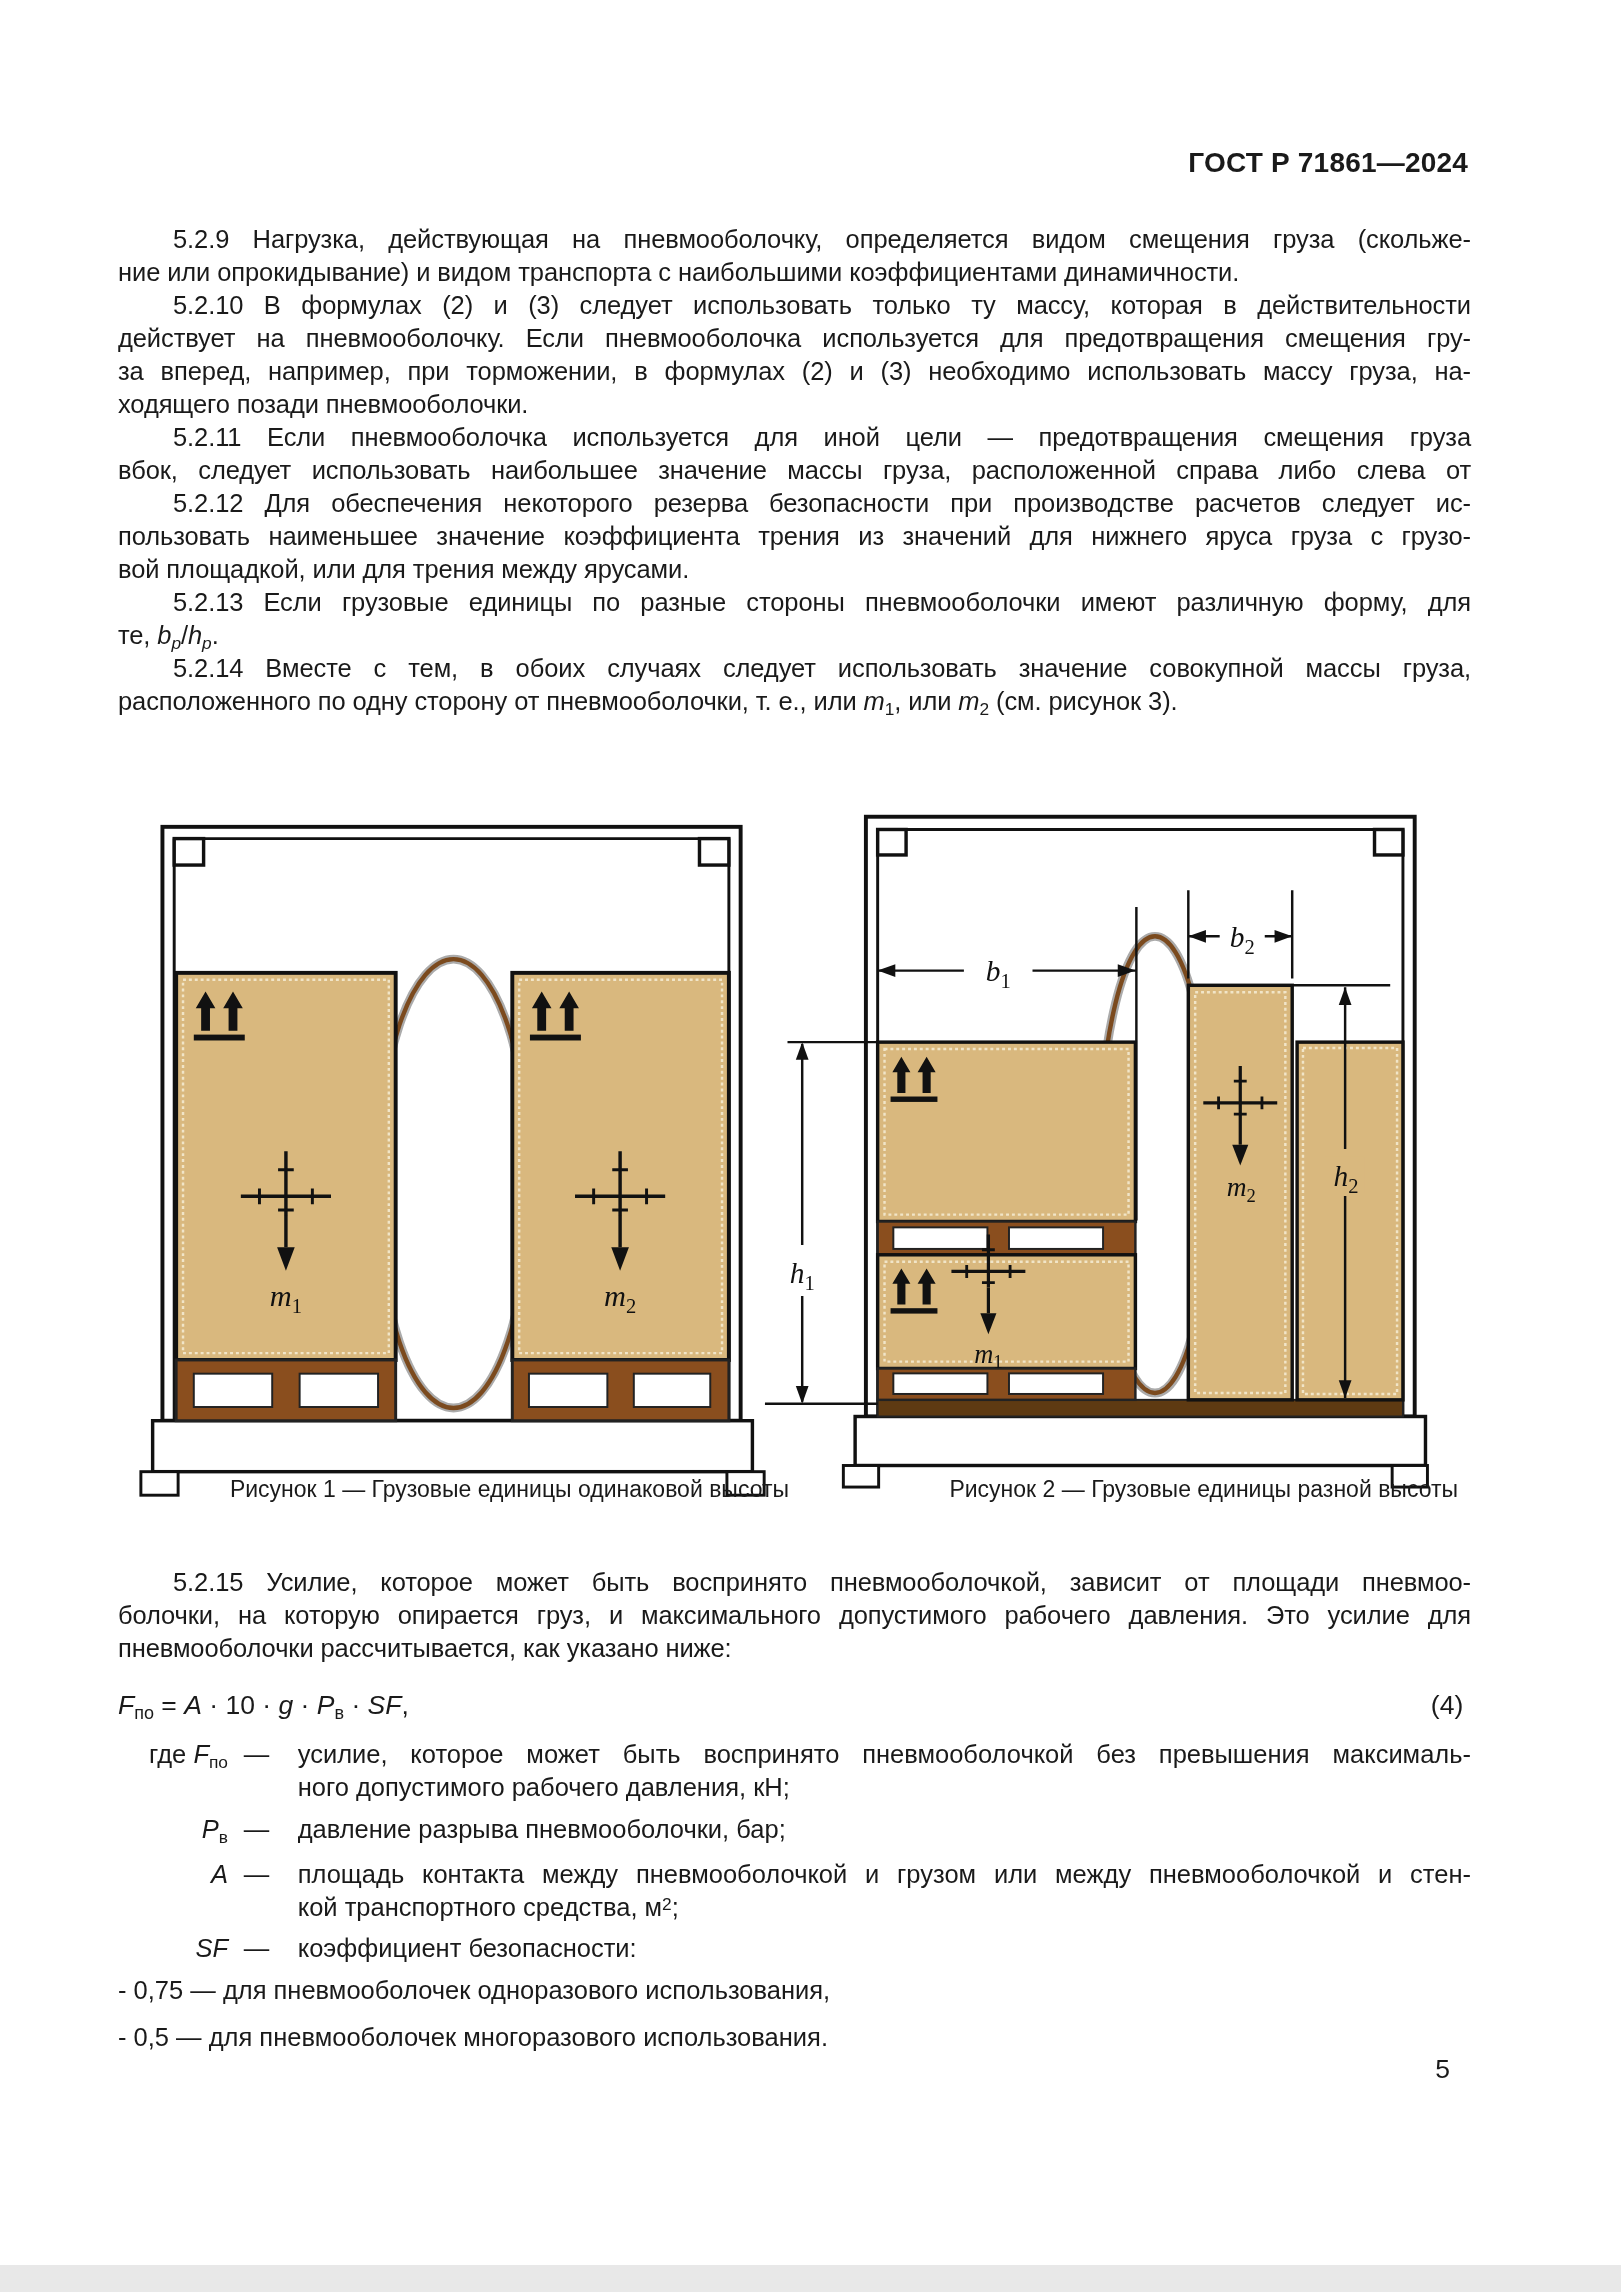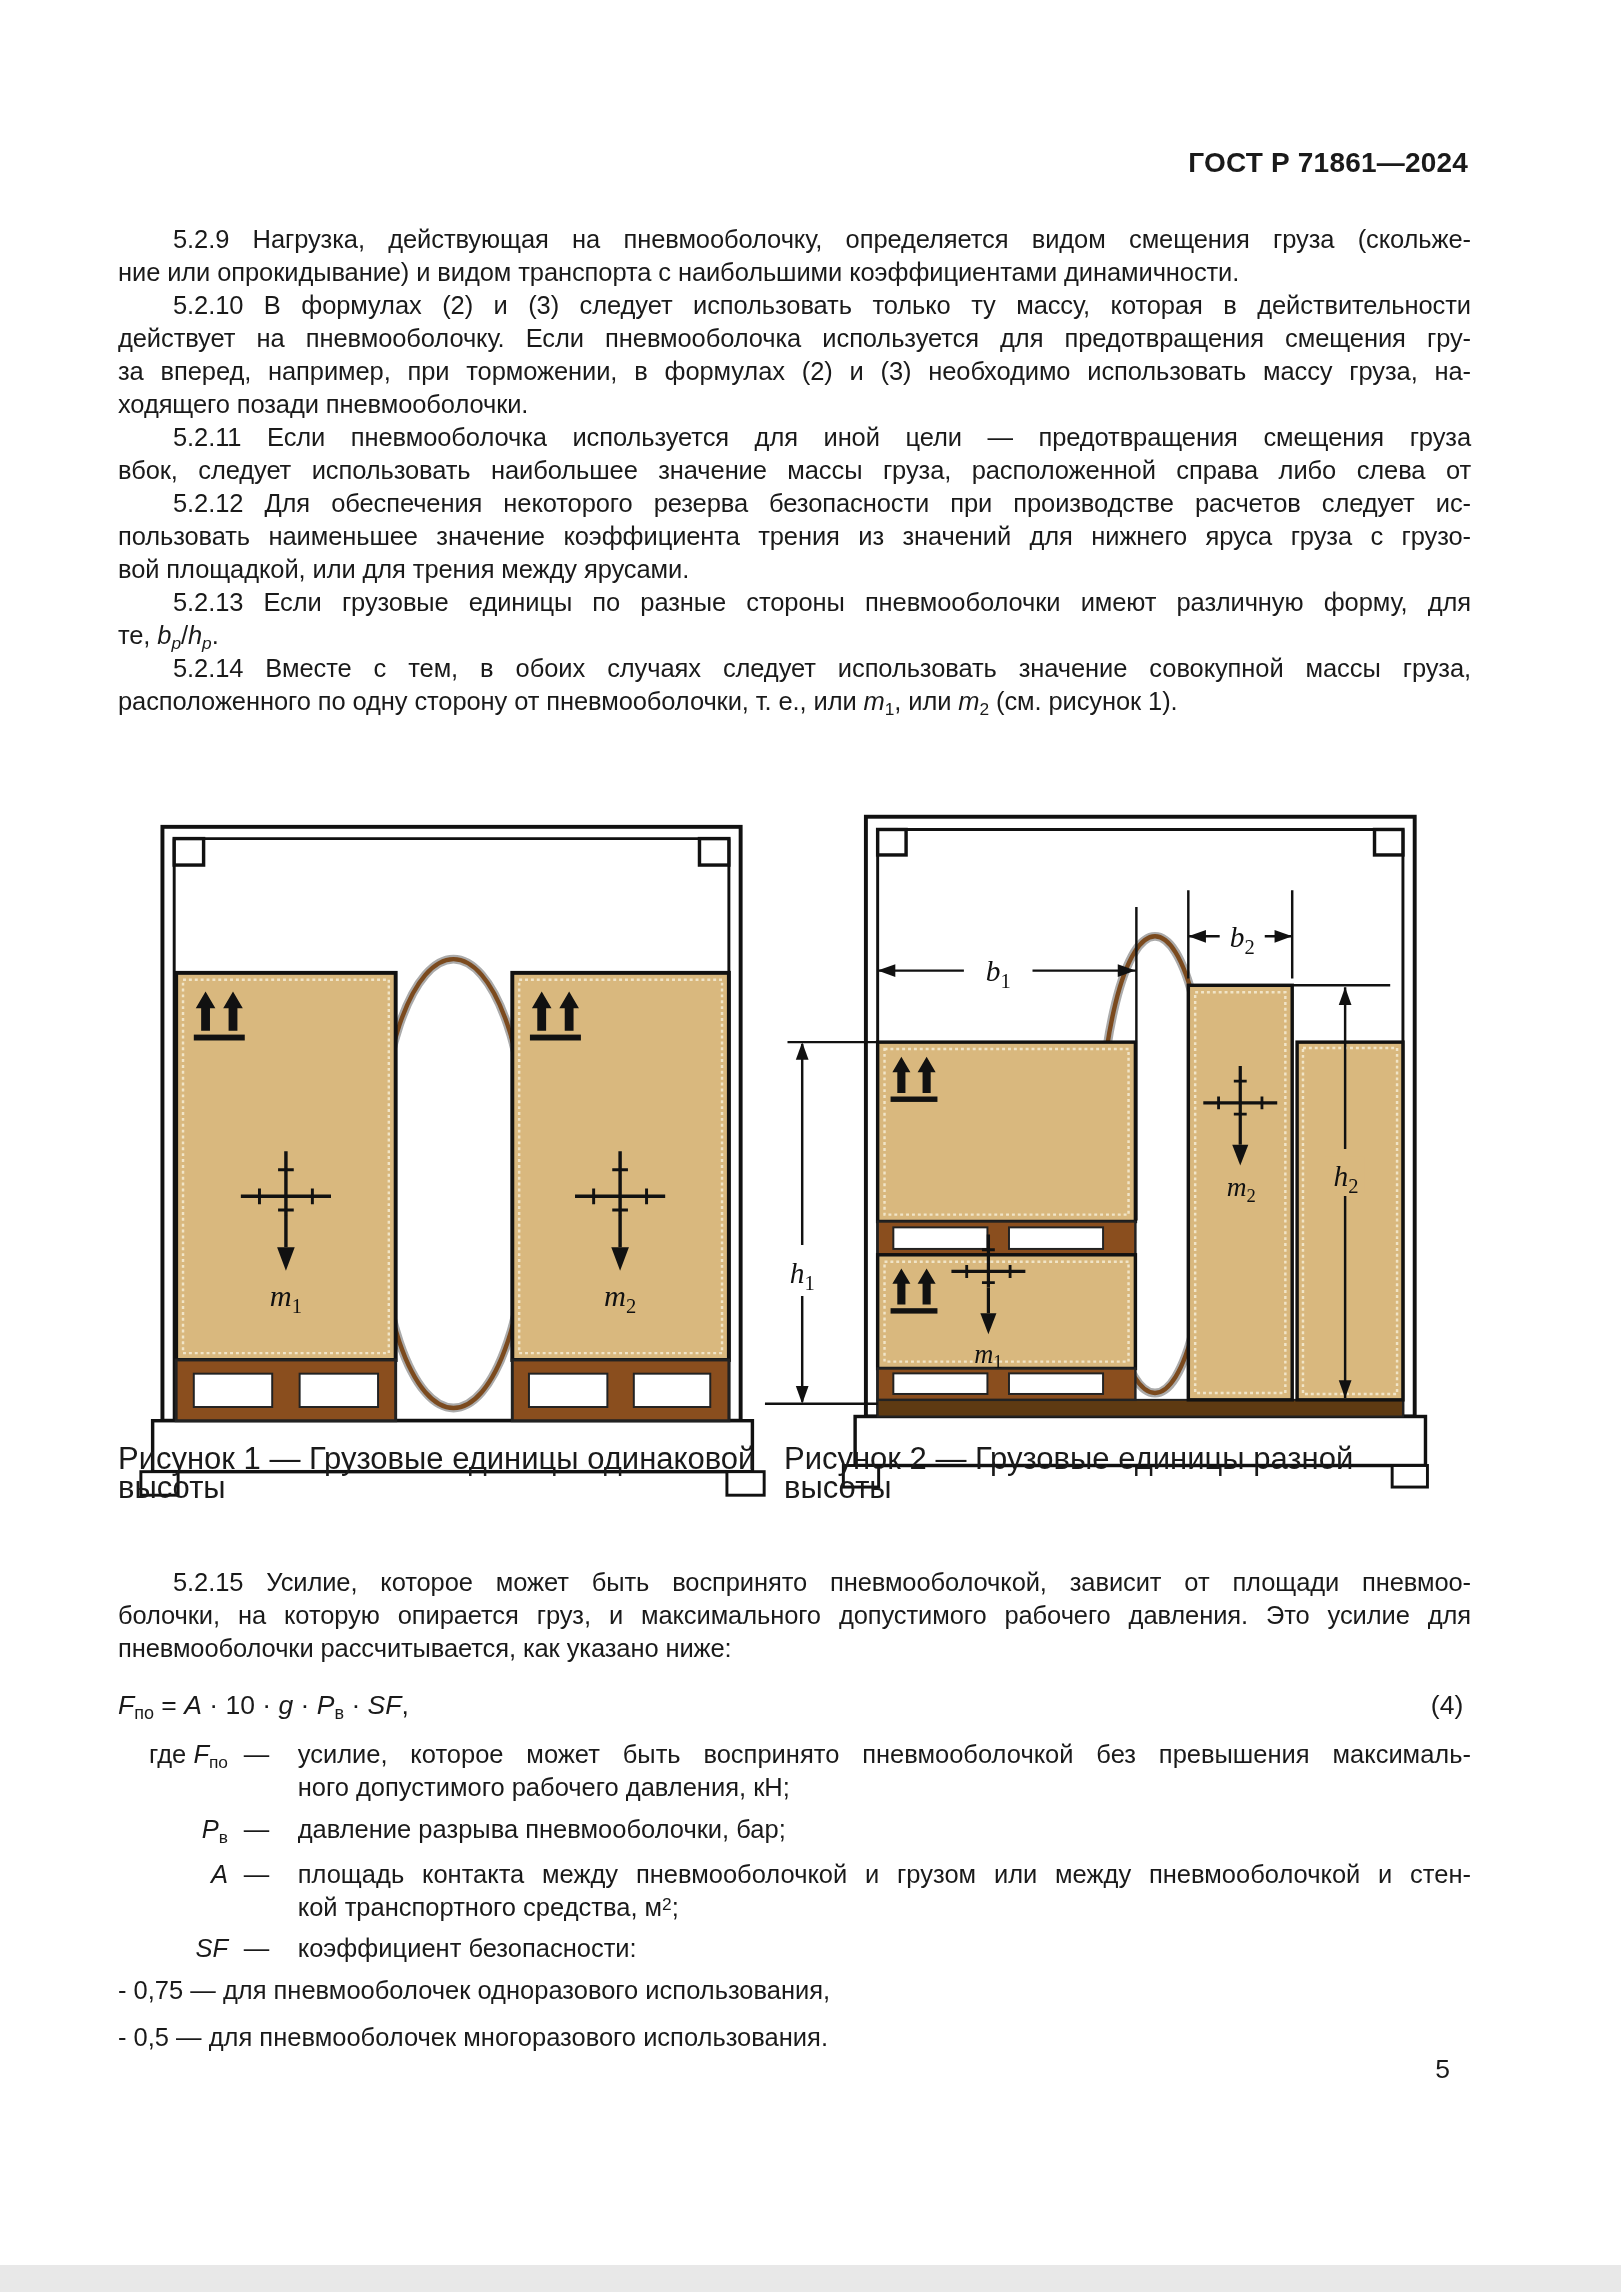--- a/index.html
+++ b/index.html
@@ -11,21 +11,21 @@
   #page-number{top:2054px;right:171px;font-size:26.5px;}
   
   .textblock{left:118px;width:1353px;font-size:25.5px;line-height:33px;letter-spacing:-0.1px;}
   .pline{height:33px;text-align:justify;text-align-last:justify;overflow:visible;white-space:normal;}
   .pline.last{text-align-last:left;}
   .pline.first{text-indent:55px;}
   .ri{font-style:italic;}
   .rsub{font-size:68%;position:relative;top:0.28em;}
   .rsup{font-size:68%;position:relative;top:-0.33em;}
   
-  .caption{top:1444px;font-size:31px;text-align:left;line-height:29px;}
+  .caption{top:1475px;font-size:23px;text-align:right;line-height:29px;}
   
   #formula-row{left:118px;width:1353px;top:1688px;font-size:26.5px;line-height:35px;text-align:left;}
   #formula-number{position:absolute;right:7.8px;top:0;}
   
   #where-list{left:118px;width:1353px;top:1738px;font-size:25.5px;line-height:33px;}
   .wrow{display:grid;grid-template-columns:110px 57px 1fr;margin-bottom:8.8px;}
   .wterm{text-align:right;}
   .wdash{text-align:center;}
   .wdef{padding-left:12.7px;}
   .wdef .pline.first{text-indent:0;}
@@ -63,21 +63,21 @@
         <div class="pline first">5.2.12 Для обеспечения некоторого резерва безопасности при производстве расчетов следует ис-</div>
         <div class="pline">пользовать наименьшее значение коэффициента трения из значений для нижнего яруса груза с грузо-</div>
         <div class="pline last">вой площадкой, или для трения между ярусами.</div>
       </div>
     <div>
         <div class="pline first">5.2.13 Если грузовые единицы по разные стороны пневмооболочки имеют различную форму, для</div>
         <div class="pline last"><span>те, </span><span class="ri">b</span><span class="ri rsub">p</span><span>/</span><span class="ri">h</span><span class="ri rsub">p</span><span>.</span></div>
       </div>
     <div>
         <div class="pline first">5.2.14 Вместе с тем, в обоих случаях следует использовать значение совокупной массы груза,</div>
-        <div class="pline last"><span>расположенного по одну сторону от пневмооболочки, т. е., или </span><span class="ri">m</span><span class="rsub">1</span><span>, или </span><span class="ri">m</span><span class="rsub">2</span><span> (см. рисунок 1).</span></div>
+        <div class="pline last"><span>расположенного по одну сторону от пневмооболочки, т. е., или </span><span class="ri">m</span><span class="rsub">1</span><span>, или </span><span class="ri">m</span><span class="rsub">2</span><span> (см. рисунок 3).</span></div>
       </div>
   </div>
 
   <svg class="abs" style="left:125px;top:819px;" width="657" height="686" viewBox="0 0 670 700">
 
     <g>
       <rect class="frame" x="38" y="8" width="590" height="606" stroke-width="4"></rect>
       <path class="frame" d="M50,20 H616 M50,20 V614 M616,20 V614" stroke-width="3"></path>
       <rect x="50" y="20" width="30" height="27" fill="#fff" stroke="#111" stroke-width="3.5"></rect>
       <rect x="586" y="20" width="30" height="27" fill="#fff" stroke="#111" stroke-width="3.5"></rect>

